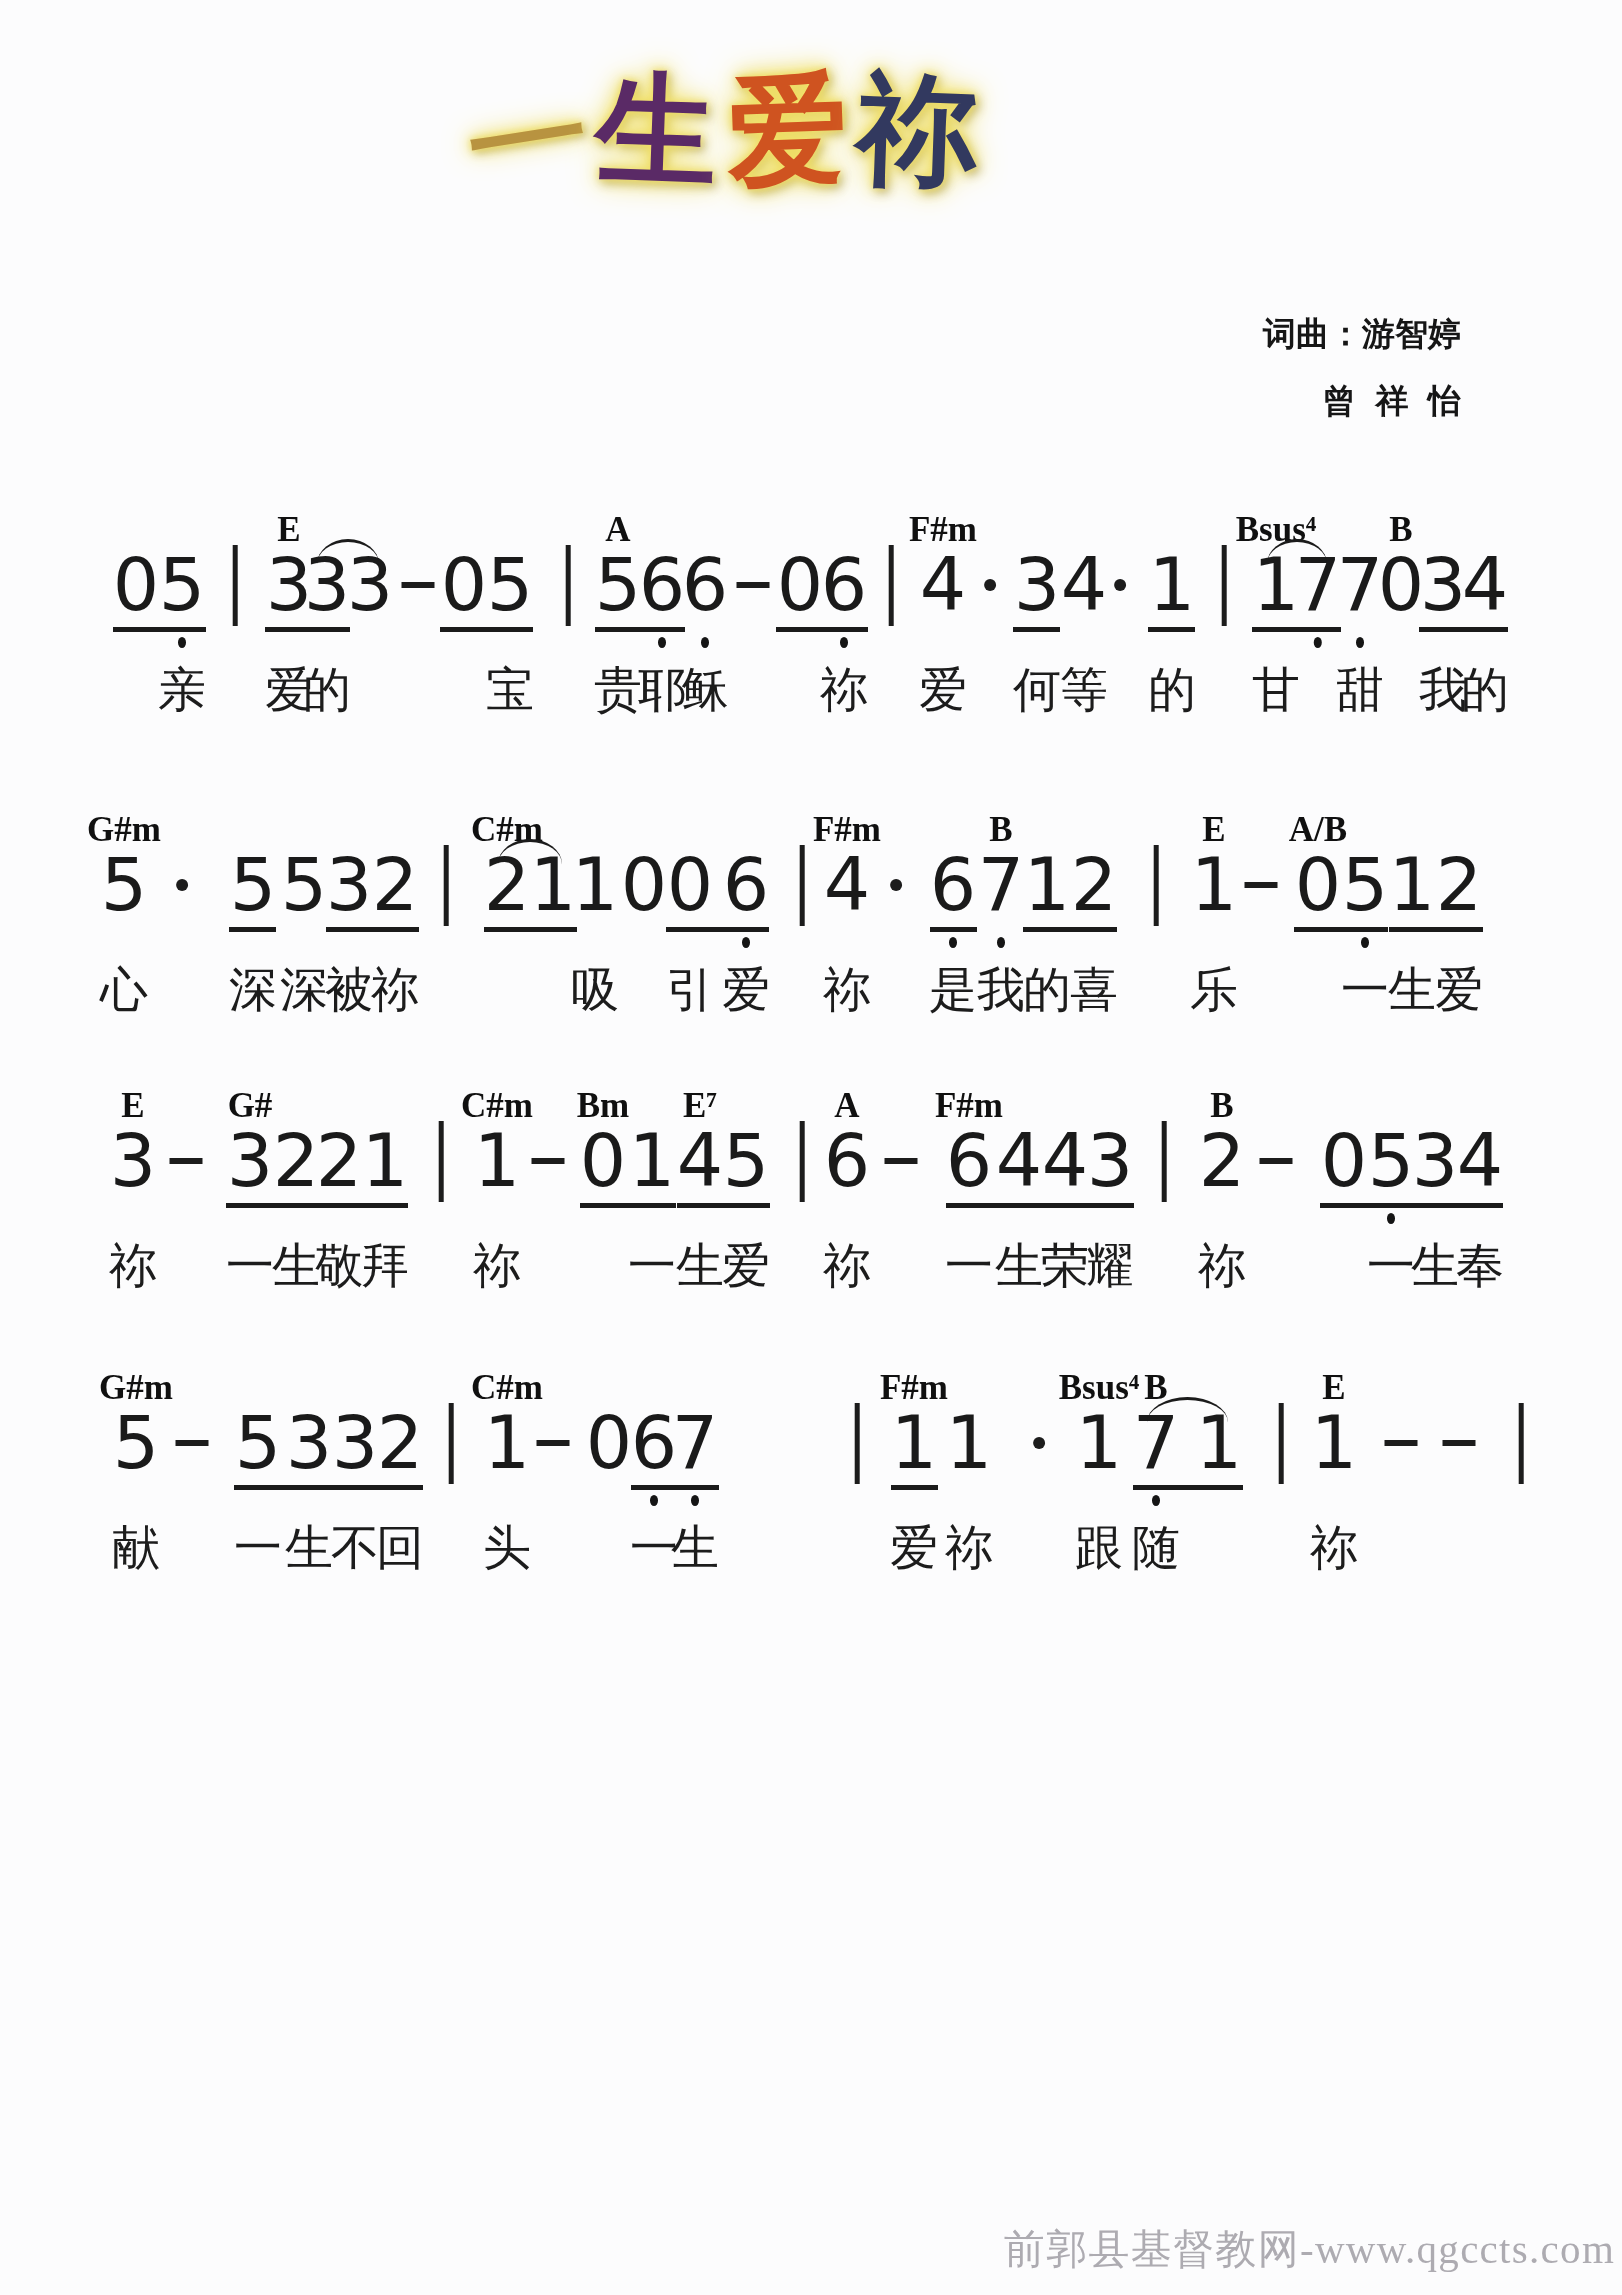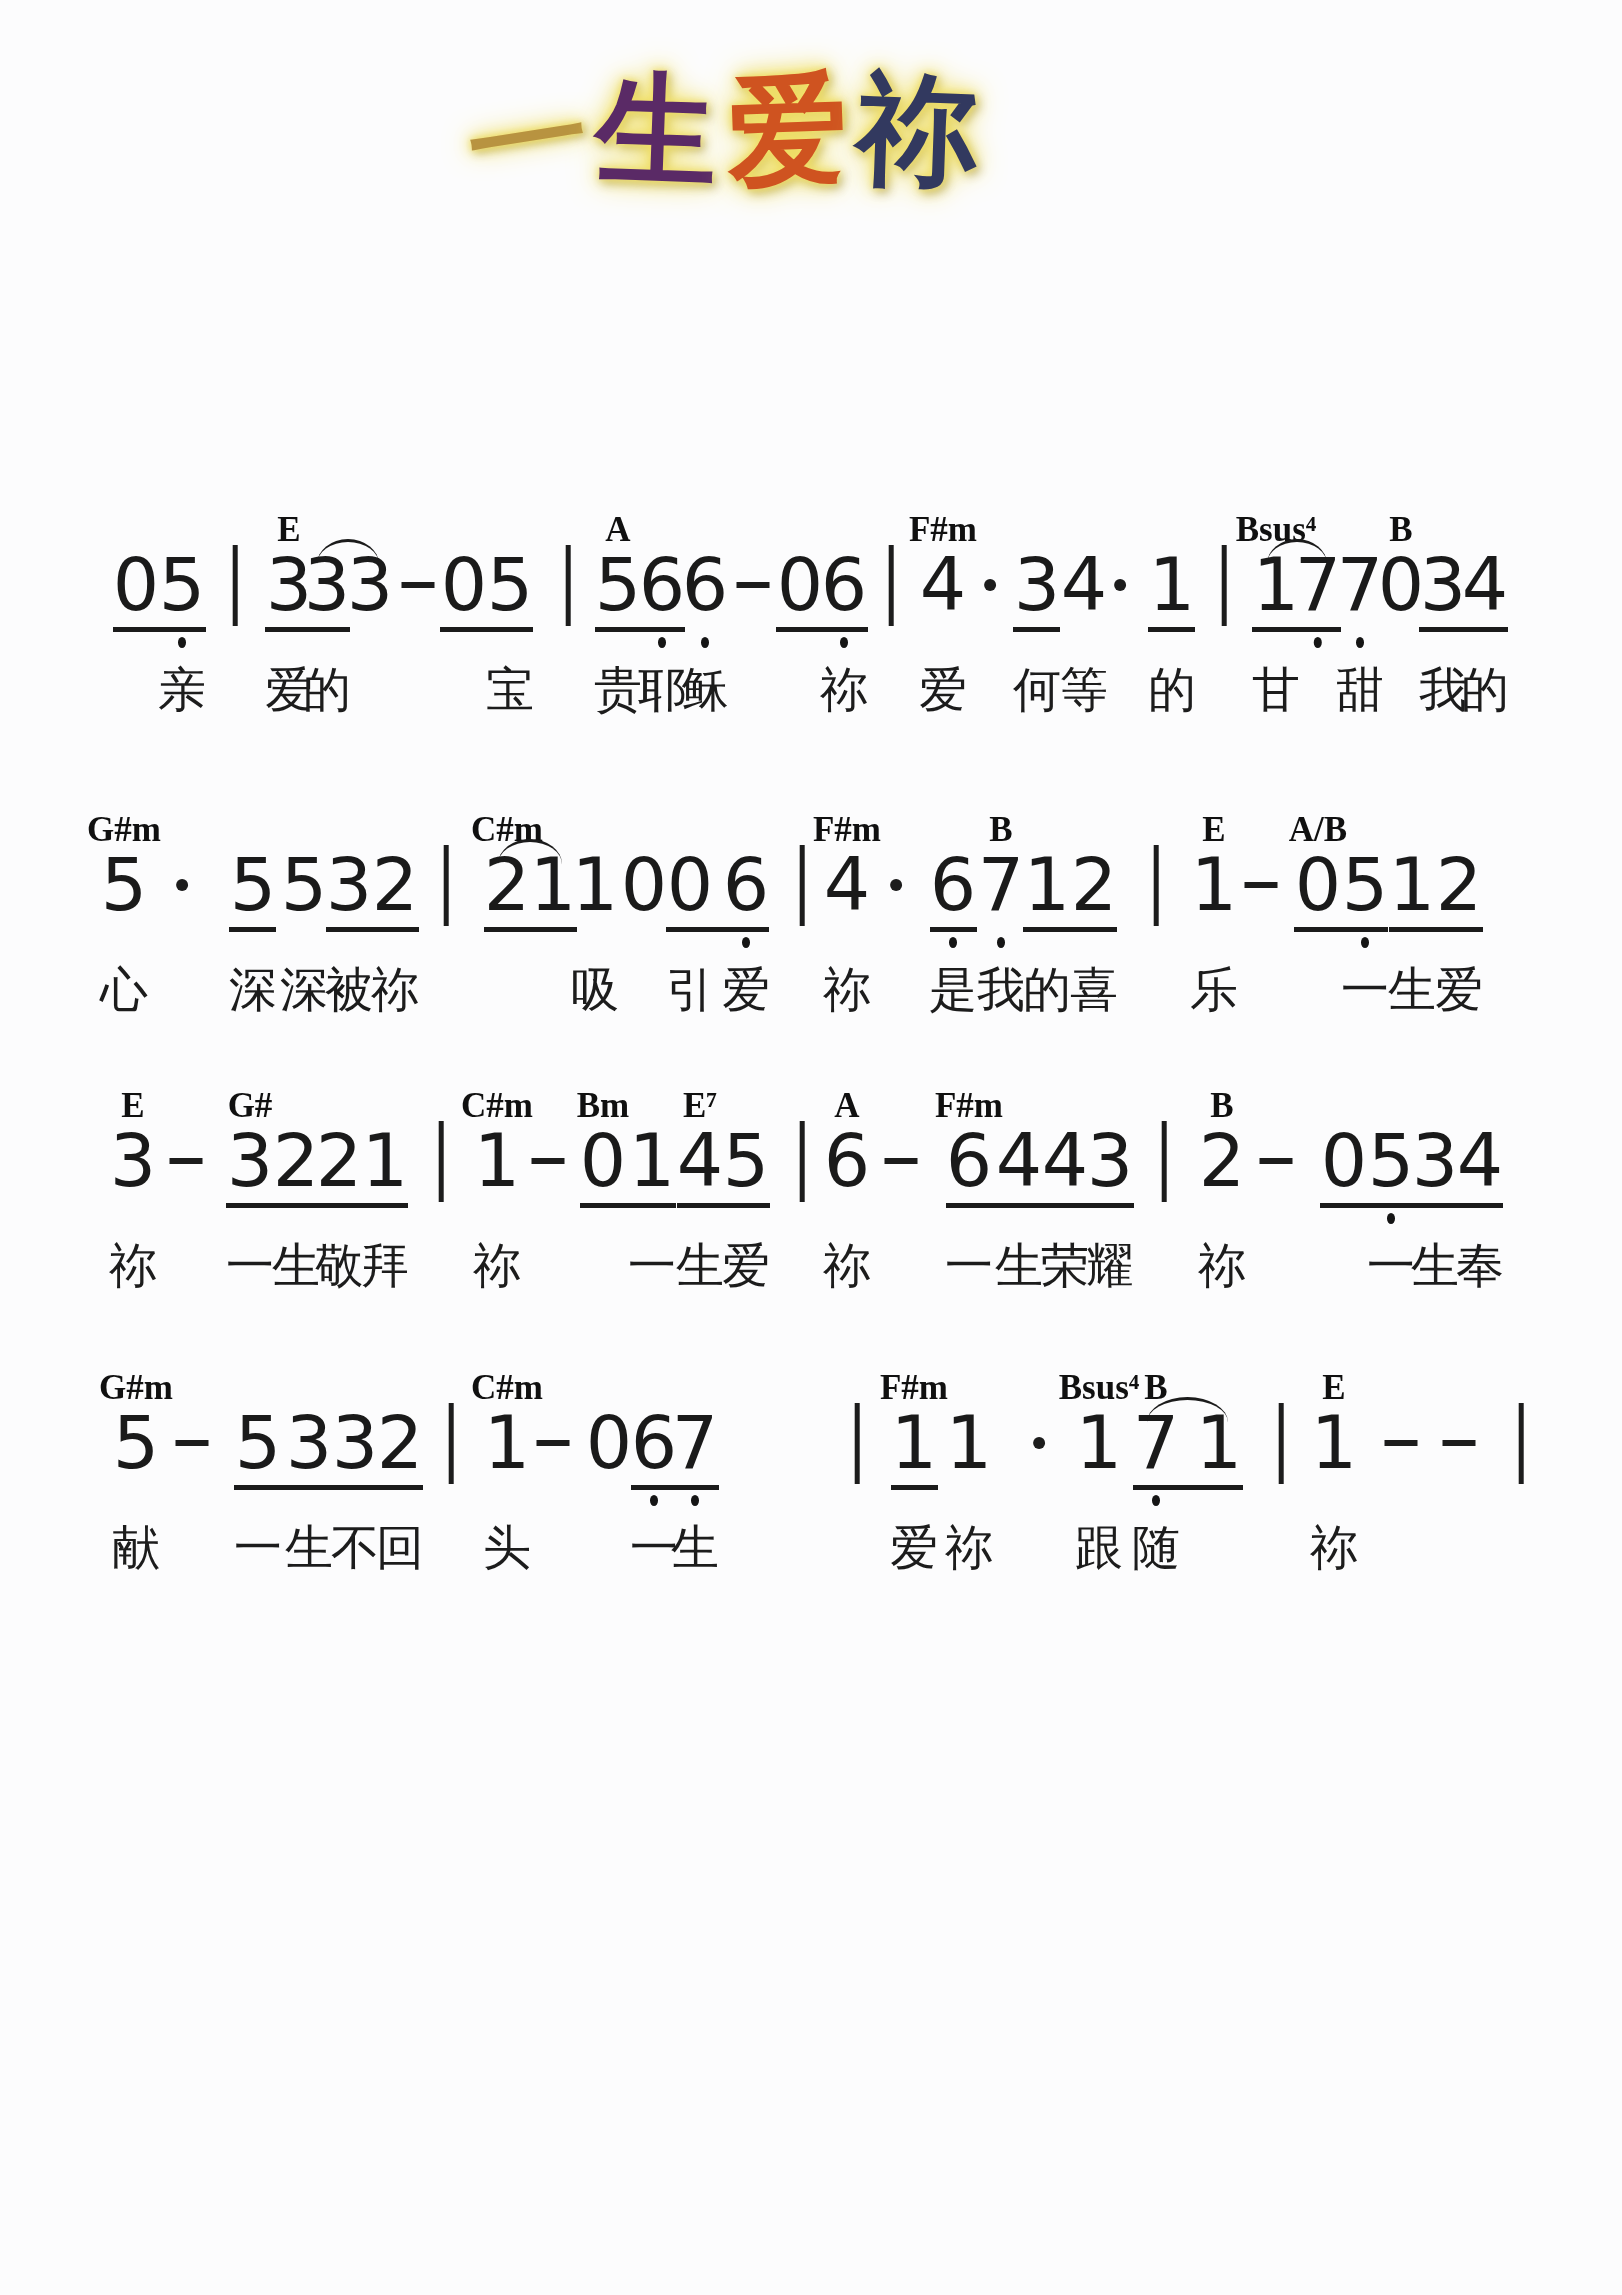--- a/index.html
+++ b/index.html
@@ -77,20 +77,24 @@
     font-family:"Liberation Serif", serif; font-size:41px;
     letter-spacing:1.3px; color:#adabb1;
   }
 </style>
 </head>
 <body>
 
 <div id="page">
   <h1 id="title"><span class="tchar" style="color: rgb(184, 147, 64);">一</span><span class="tchar" style="color: rgb(90, 42, 102);">生</span><span class="tchar" style="color: rgb(207, 83, 32);">爱</span><span class="tchar" style="color: rgb(50, 57, 95);">祢</span></h1>
 
+  <div class="credits">
+    <div>词曲：游智婷</div>
+    <div class="cl2">曾祥怡</div>
+  </div>
 
 
   <div class="system" id="sys0">
       <div class="tok" style="left: 136px;">
         <div class="zone-chord"></div>
         <div class="zone-num">
           <div class="num" style="display: inline;">0</div>
         </div>
         <div class="zone-sub"></div>
       </div>
@@ -1020,14 +1024,15 @@
         <div class="zone-sub"></div>
       </div>
       <div class="beam" style="left: 234px; width: 98px;"></div>
       <div class="beam" style="left: 331px; width: 92px;"></div>
       <div class="beam" style="left: 631px; width: 88px;"></div>
       <div class="beam" style="left: 891px; width: 47px;"></div>
       <div class="beam" style="left: 1133px; width: 110px;"></div>
       <div class="tie-arc" style="left: 1147px; width: 81px;"></div>
     </div>
 
+  <div class="watermark">前郭县基督教网-www.qgccts.com</div>
 </div>
 
 
 </body></html>

